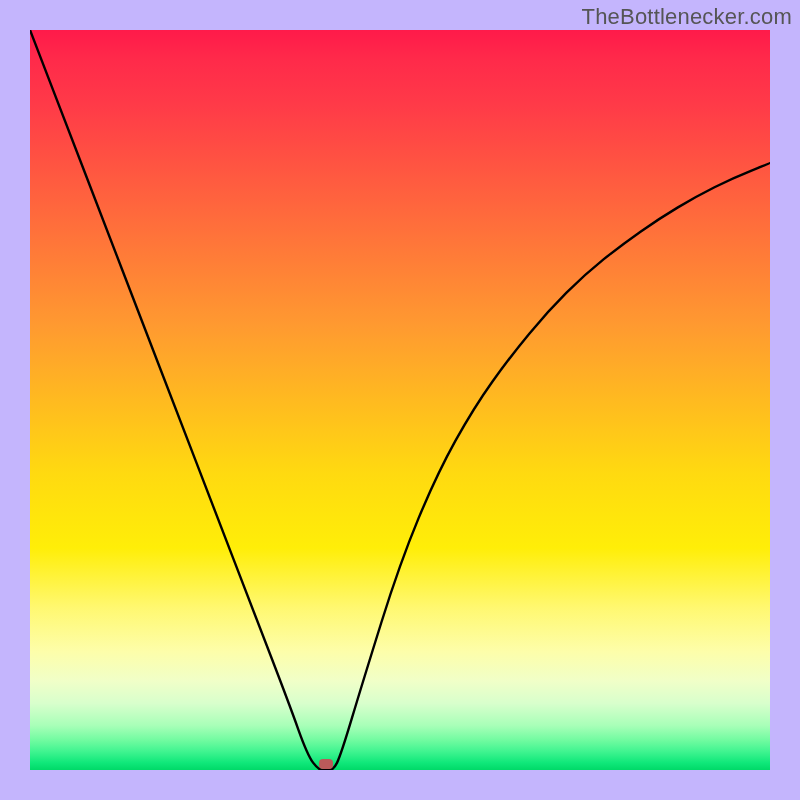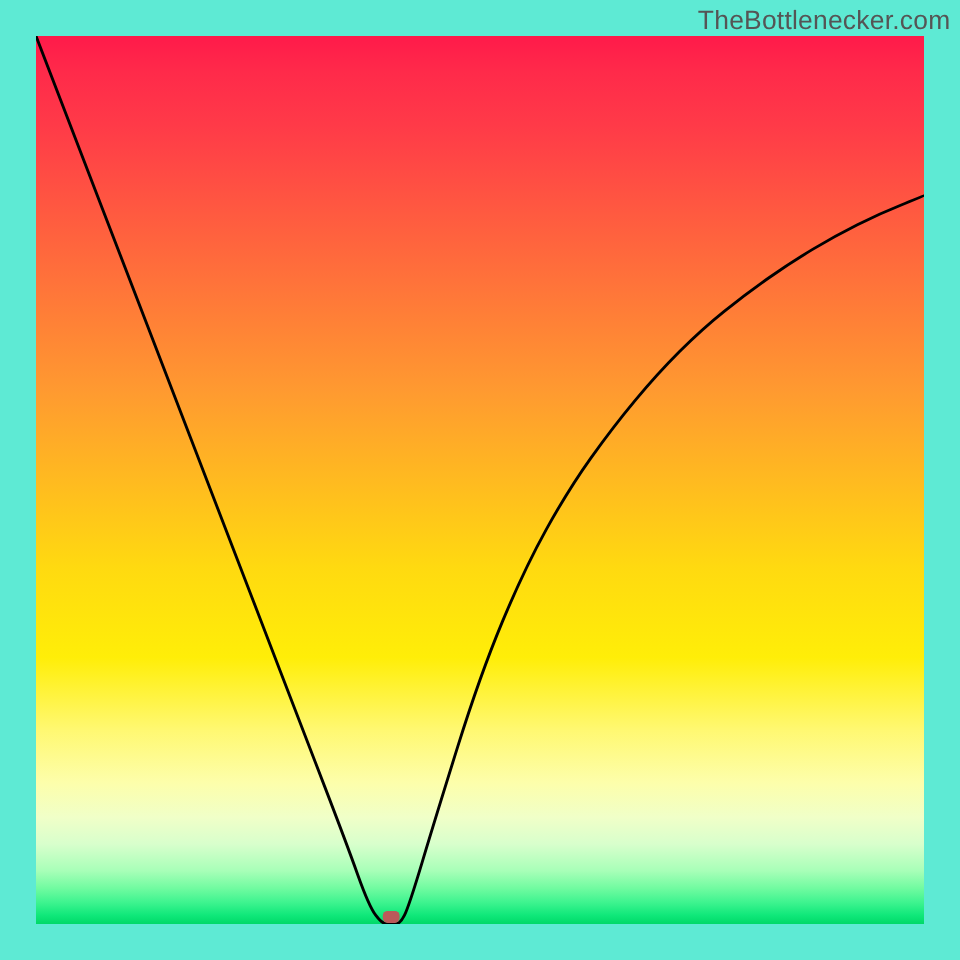--- a/index.html
+++ b/index.html
@@ -1,20 +1,20 @@
 <!DOCTYPE html>
 <html><head>
 <meta charset="utf-8">
 <style>
   * { margin: 0; padding: 0; box-sizing: border-box; }
   html, body { width: 800px; height: 800px; overflow: hidden; background: #000; }
   .container {
     width: 800px;
     height: 800px;
-    background: #5eead4;
+    background: #c4b5fd;
     position: relative;
   }
   .plot-area {
     position: absolute;
     left: 30px;
     top: 30px;
     width: 740px;
     height: 740px;
     background: linear-gradient(to bottom,
       #ff1a4a 0%,

